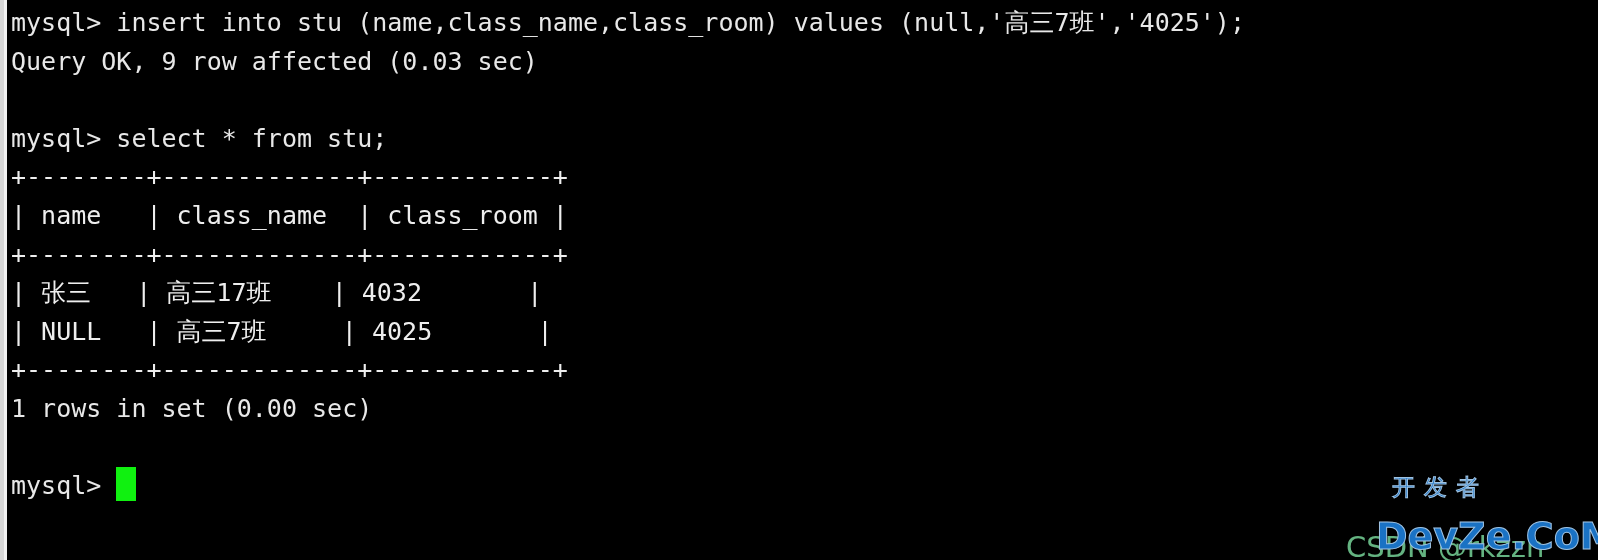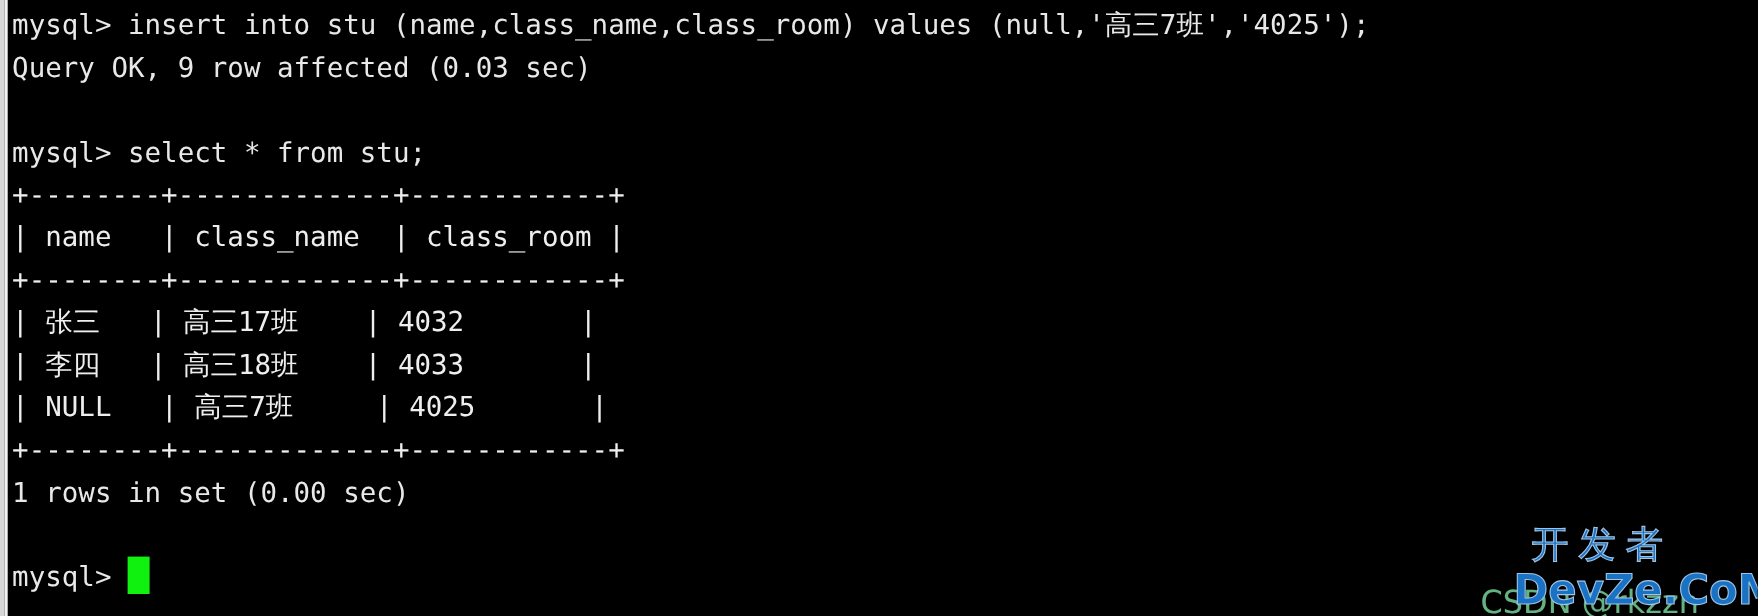--- a/index.html
+++ b/index.html
@@ -83,21 +83,21 @@
     color: #86efac;
     opacity: .75;
     font-family: "DejaVu Sans", "Liberation Sans", sans-serif;
     white-space: nowrap;
     margin-top: 24px;
   }
   .wm-cn {
     position: absolute;
     left: 52px;
     top: 6px;
-    font-size: 34px;
+    font-size: 23px;
     letter-spacing: 9px;
     color: #1a72c4;
     -webkit-text-stroke: 1px #9fc3e3;
     font-family: "DejaVu Sans", "Liberation Sans", sans-serif;
     white-space: nowrap;
   }
   .wm-en {
     position: absolute;
     left: 36px;
     top: 48px;
@@ -119,21 +119,20 @@
 
   <div class="screen">
     <div class="line">mysql&gt; insert into stu (name,class_name,class_room) values (null,'高三7班','4025');</div>
     <div class="line">Query OK, 9 row affected (0.03 sec)</div>
     <div class="line blank"></div>
     <div class="line">mysql&gt; select * from stu;</div>
     <div class="line rule">+--------+-------------+------------+</div>
     <div class="line hdr">| name   | class_name  | class_room |</div>
     <div class="line rule">+--------+-------------+------------+</div>
     <div class="line row">| 张三   | 高三17班    | 4032       |</div>
-    <div class="line row">| 李四   | 高三18班    | 4033       |</div>
     <div class="line row">| NULL   | 高三7班     | 4025       |</div>
     <div class="line rule">+--------+-------------+------------+</div>
     <div class="line">1 rows in set (0.00 sec)</div>
     <div class="line blank"></div>
     <div class="line cursor-line"><span>mysql&gt; </span><span class="cursor"></span></div>
   </div>
 
   <div class="watermark">
     <div class="wm-ghost">CSDN @rkzzh</div>
     <div class="wm-cn">开发者</div>

